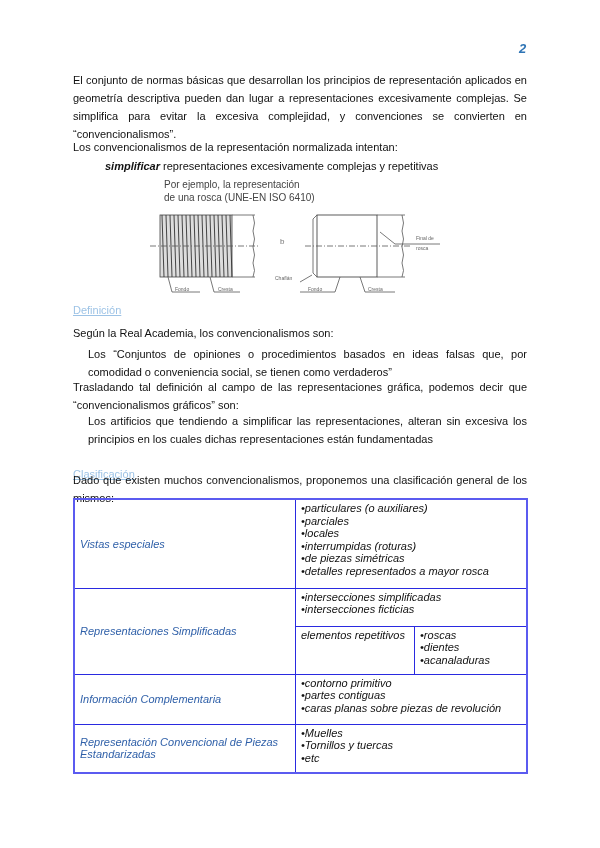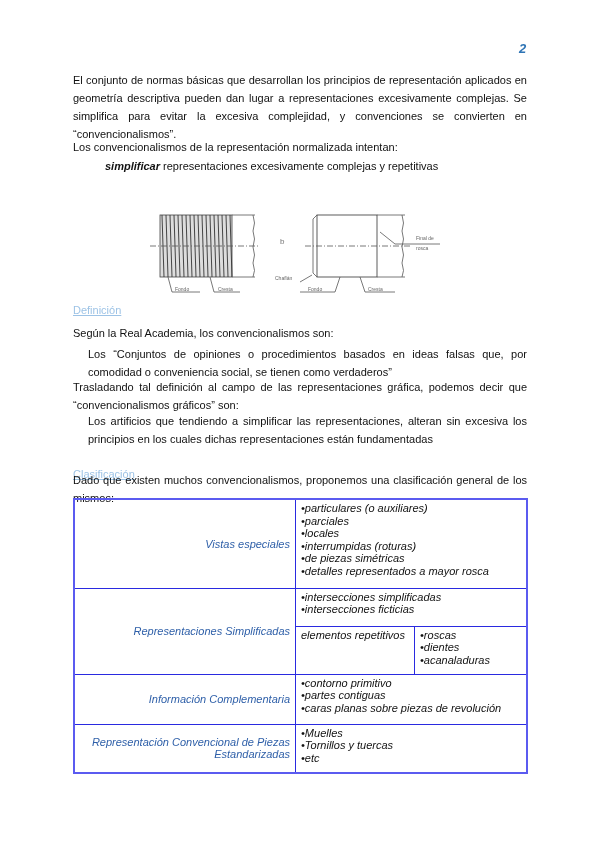--- a/index.html
+++ b/index.html
@@ -12,35 +12,39 @@
   .p.last-left { text-align-last:left; }
   .ind { left:88px; width:439px; }
   .bold-it { font-weight:bold; font-style:italic; }
   .heading { position:absolute; left:73px; font-size:11px; font-weight:normal;
              color:#9dc3e6; text-decoration:underline; }
   .figure { position:absolute; left:140px; top:172px; width:310px; height:128px; }
   .fig-caption { position:absolute; left:24px; top:6px; font-size:10px; line-height:13px; color:#444; }
   table.clas { position:absolute; left:73px; top:498px; width:455px; border-collapse:collapse;
                border:2px solid #5b5bf0; font-size:11px; }
   table.clas td { border:1px solid #2a2ae0; vertical-align:top; padding:2px 5px; line-height:12.5px;font-style:italic; }
-  td.cat { width:210px; text-align:right; vertical-align:middle !important;
+  td.cat { width:210px; text-align:left; vertical-align:middle !important;
            font-style:italic; color:#2e5fa8; }
   ul.b { list-style:none; margin:0; padding:0; }
   ul.b li::before { content:"\2022 "; }
 </style>
 </head>
 <body>
 
 <div class="page-num">2</div>
 
 <div class="p last-left" style="top:71px;">El conjunto de normas básicas que desarrollan los principios de representación aplicados en geometría descriptiva pueden dan lugar a representaciones excesivamente complejas. Se simplifica para evitar la excesiva complejidad, y convenciones se convierten en “convencionalismos”.</div>
 <div class="p" style="top:138px;">Los convencionalismos de la representación normalizada intentan:</div>
 <div class="p ind" style="top:157px; left:105px;"><span class="bold-it">simplificar</span><span> representaciones excesivamente complejas y repetitivas</span></div>
 
 <div class="figure">
+  <div class="fig-caption">
+    <div>Por ejemplo, la representación</div>
+    <div>de una rosca (UNE-EN ISO 6410)</div>
+  </div>
   <svg width="310" height="128" style="position:absolute;left:0;top:0;">
     <g stroke="#555" fill="none" stroke-width="0.8">
       <rect x="20" y="43" width="72" height="62" fill="#ddd" stroke="#444"></rect>
       <g id="threads">
           <line x1="22" y1="43" x2="24" y2="105" stroke="#333" stroke-width="0.9"></line>
           <line x1="26" y1="43" x2="28" y2="105" stroke="#333" stroke-width="0.9"></line>
           <line x1="30" y1="43" x2="32" y2="105" stroke="#333" stroke-width="0.9"></line>
           <line x1="34" y1="43" x2="36" y2="105" stroke="#333" stroke-width="0.9"></line>
           <line x1="38" y1="43" x2="40" y2="105" stroke="#333" stroke-width="0.9"></line>
           <line x1="42" y1="43" x2="44" y2="105" stroke="#333" stroke-width="0.9"></line>

